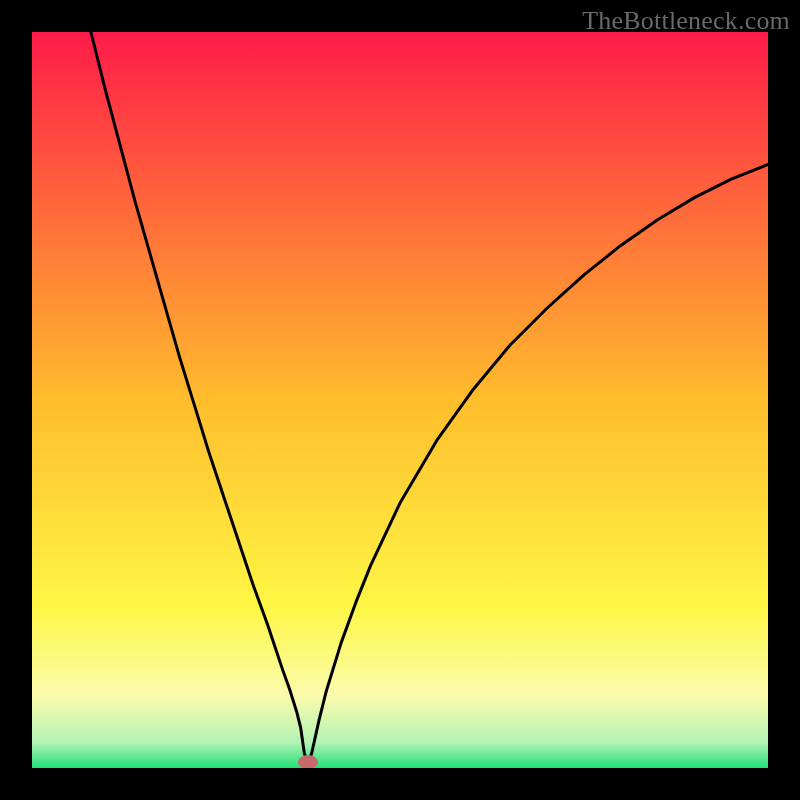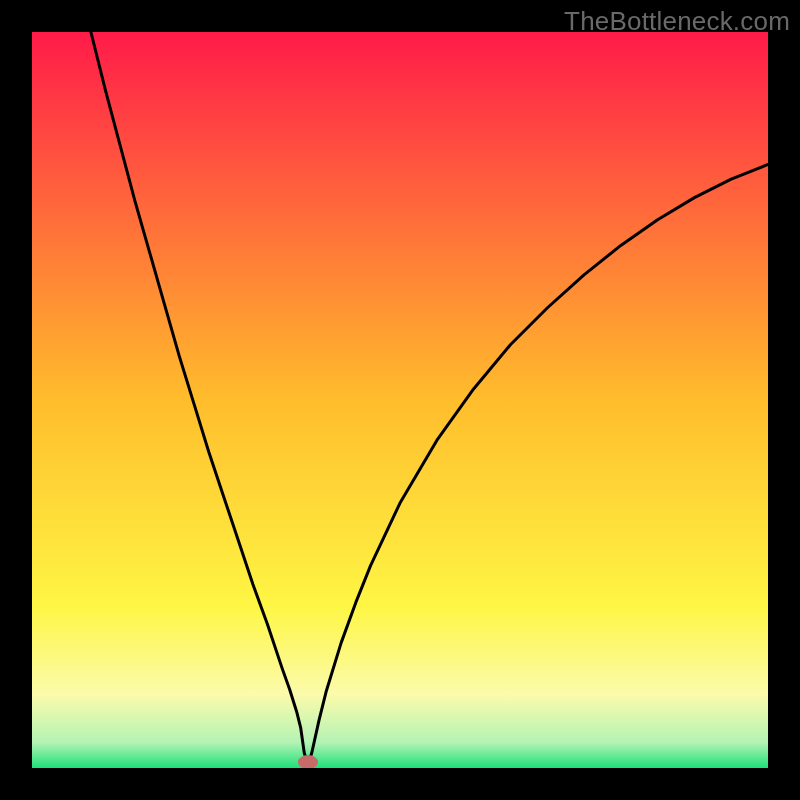--- a/index.html
+++ b/index.html
@@ -23,21 +23,21 @@
     left: 32px;
     top: 32px;
     width: 736px;
     height: 736px;
     overflow: hidden;
   }
   .watermark {
     position: absolute;
     top: 6px;
     right: 10px;
-    font-family: Liberation Sans, sans-serif;
+    font-family: Liberation Serif, serif;
     font-size: 26px;
     font-weight: 500;
     color: #696969;
     letter-spacing: 0.2px;
   }
   svg { display: block; }
 </style>
 </head>
 <body>
 

